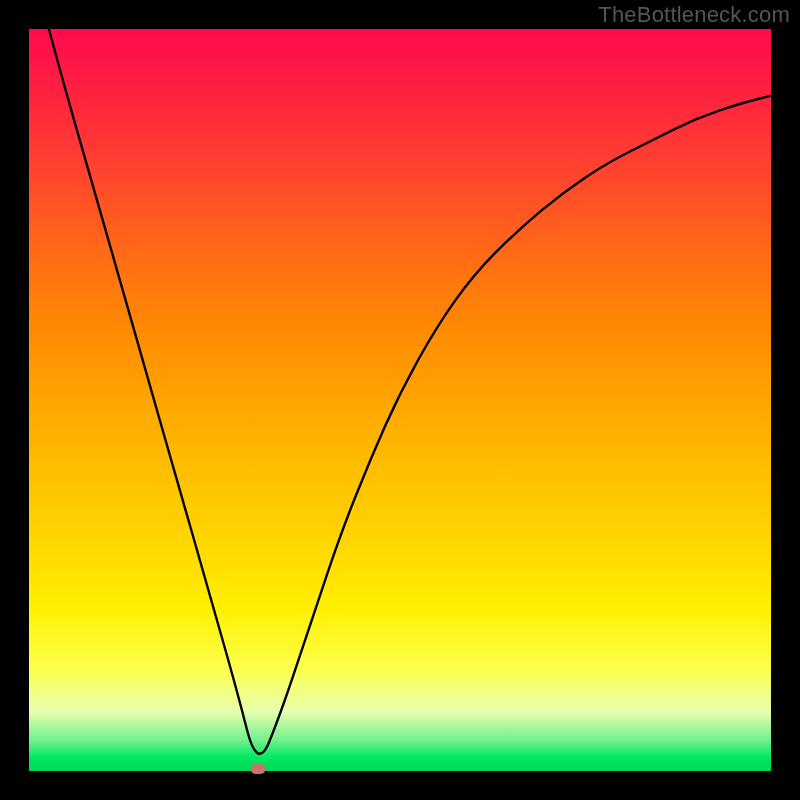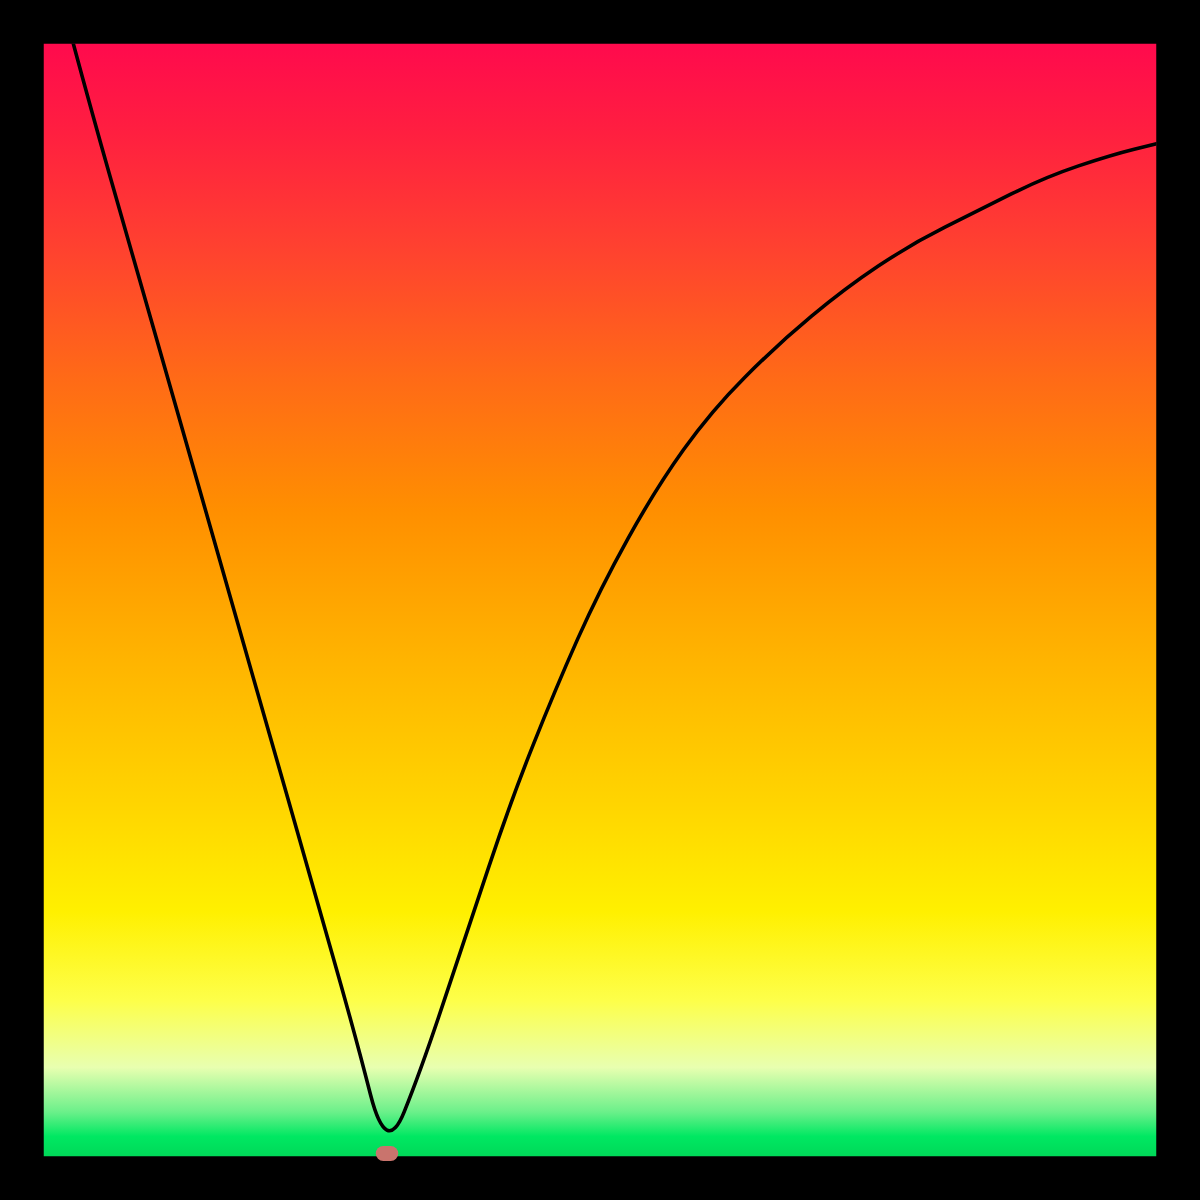--- a/index.html
+++ b/index.html
@@ -65,20 +65,21 @@
     height: 10px;
     border-radius: 6px;
     background: #c9746d;
     transform: translate(-50%, -50%);
   }
 </style>
 </head>
 <body>
 
 <div class="frame">
+  <div class="watermark">TheBottleneck.com</div>
 
   <div class="plot">
     <svg class="curve" viewBox="0 0 744 744" preserveAspectRatio="none">
       <path fill="none" stroke="#000" stroke-width="2.4" stroke-linecap="round" stroke-linejoin="round" d="M 0.0 -74.4 Q 0.0 -74.4 14.9 -18.6 Q 29.8 37.2 44.6 89.3 Q 59.5 141.4 74.4 193.4 Q 89.3 245.5 104.2 297.6 Q 119.0 349.7 133.9 401.8 Q 148.8 453.8 163.7 505.9 Q 178.6 558.0 193.4 610.1 Q 208.3 662.2 218.7 703.1 Q 229.2 744.0 241.1 714.2 Q 253.0 684.5 267.8 639.8 Q 282.7 595.2 297.6 550.6 Q 312.5 505.9 327.4 468.7 Q 342.2 431.5 357.1 398.0 Q 372.0 364.6 390.6 331.1 Q 409.2 297.6 427.8 271.6 Q 446.4 245.5 468.7 223.2 Q 491.0 200.9 513.4 182.3 Q 535.7 163.7 558.0 148.8 Q 580.3 133.9 602.6 122.8 Q 625.0 111.6 647.3 100.4 Q 669.6 89.3 691.9 81.8 Q 714.2 74.4 729.1 70.7 T 744.0 67.0"></path>
     </svg>
     <div class="minimum-marker" style="left: 229.152px; top: 740px;"></div>
   </div>
 </div>
 
 </body></html>

